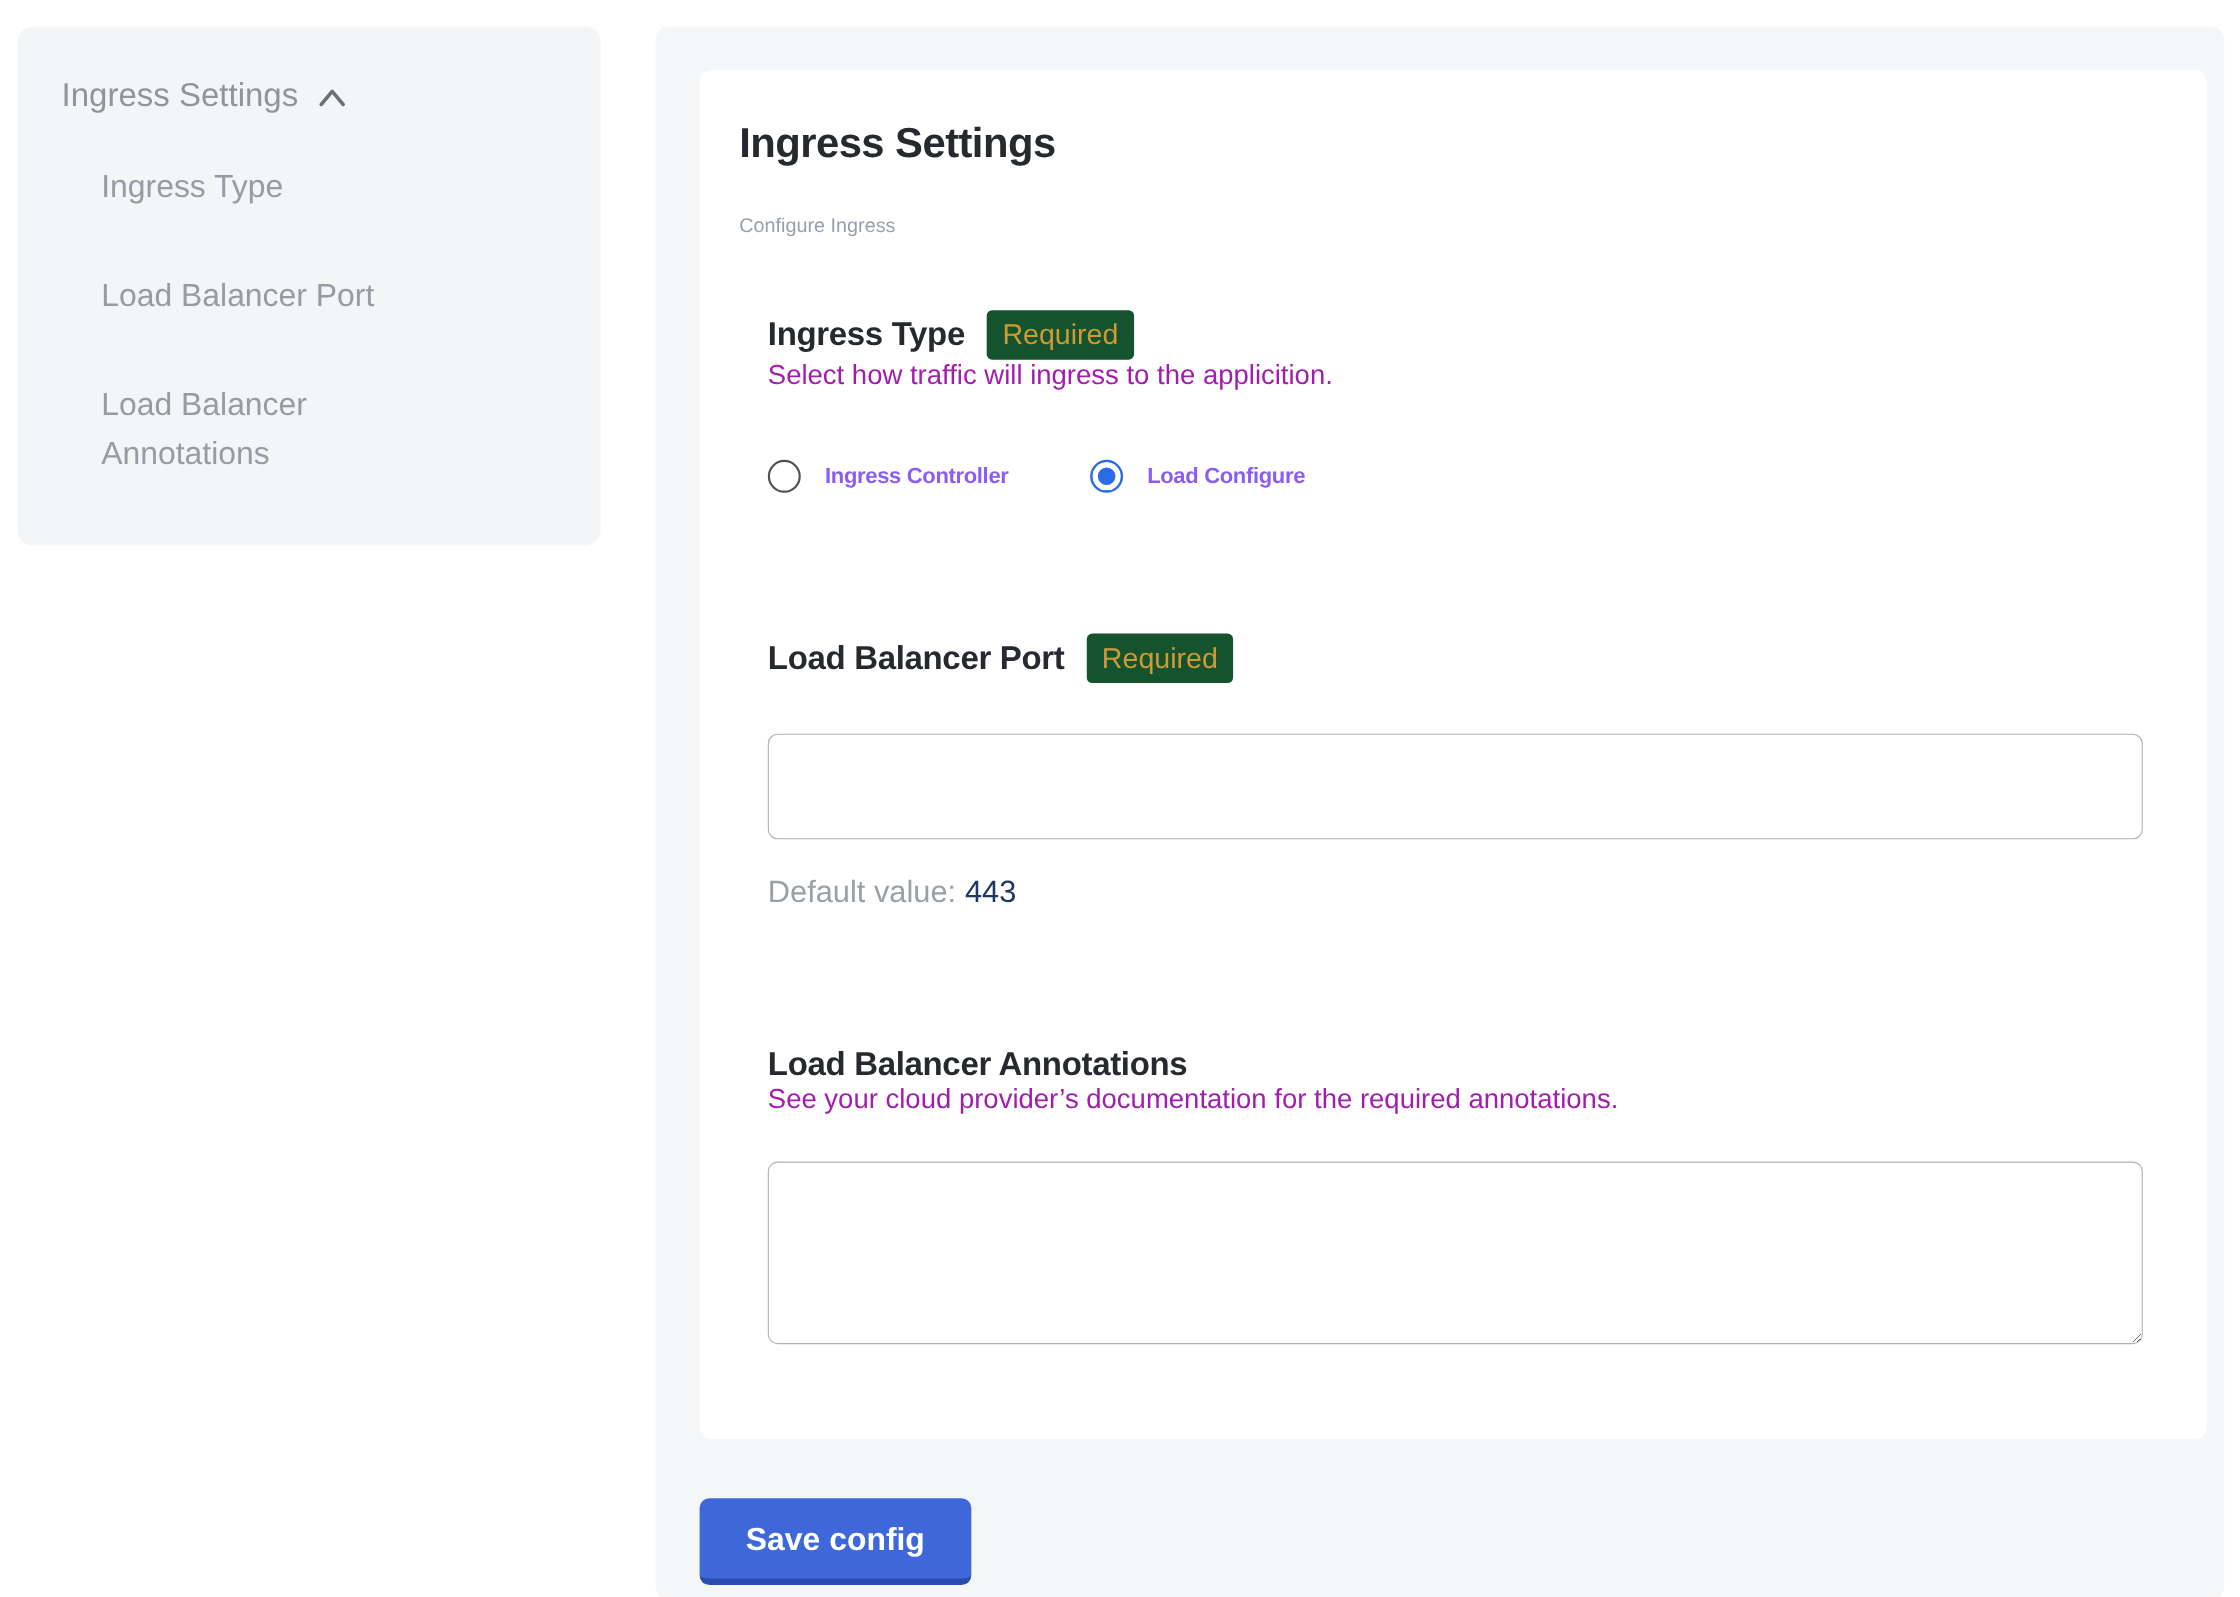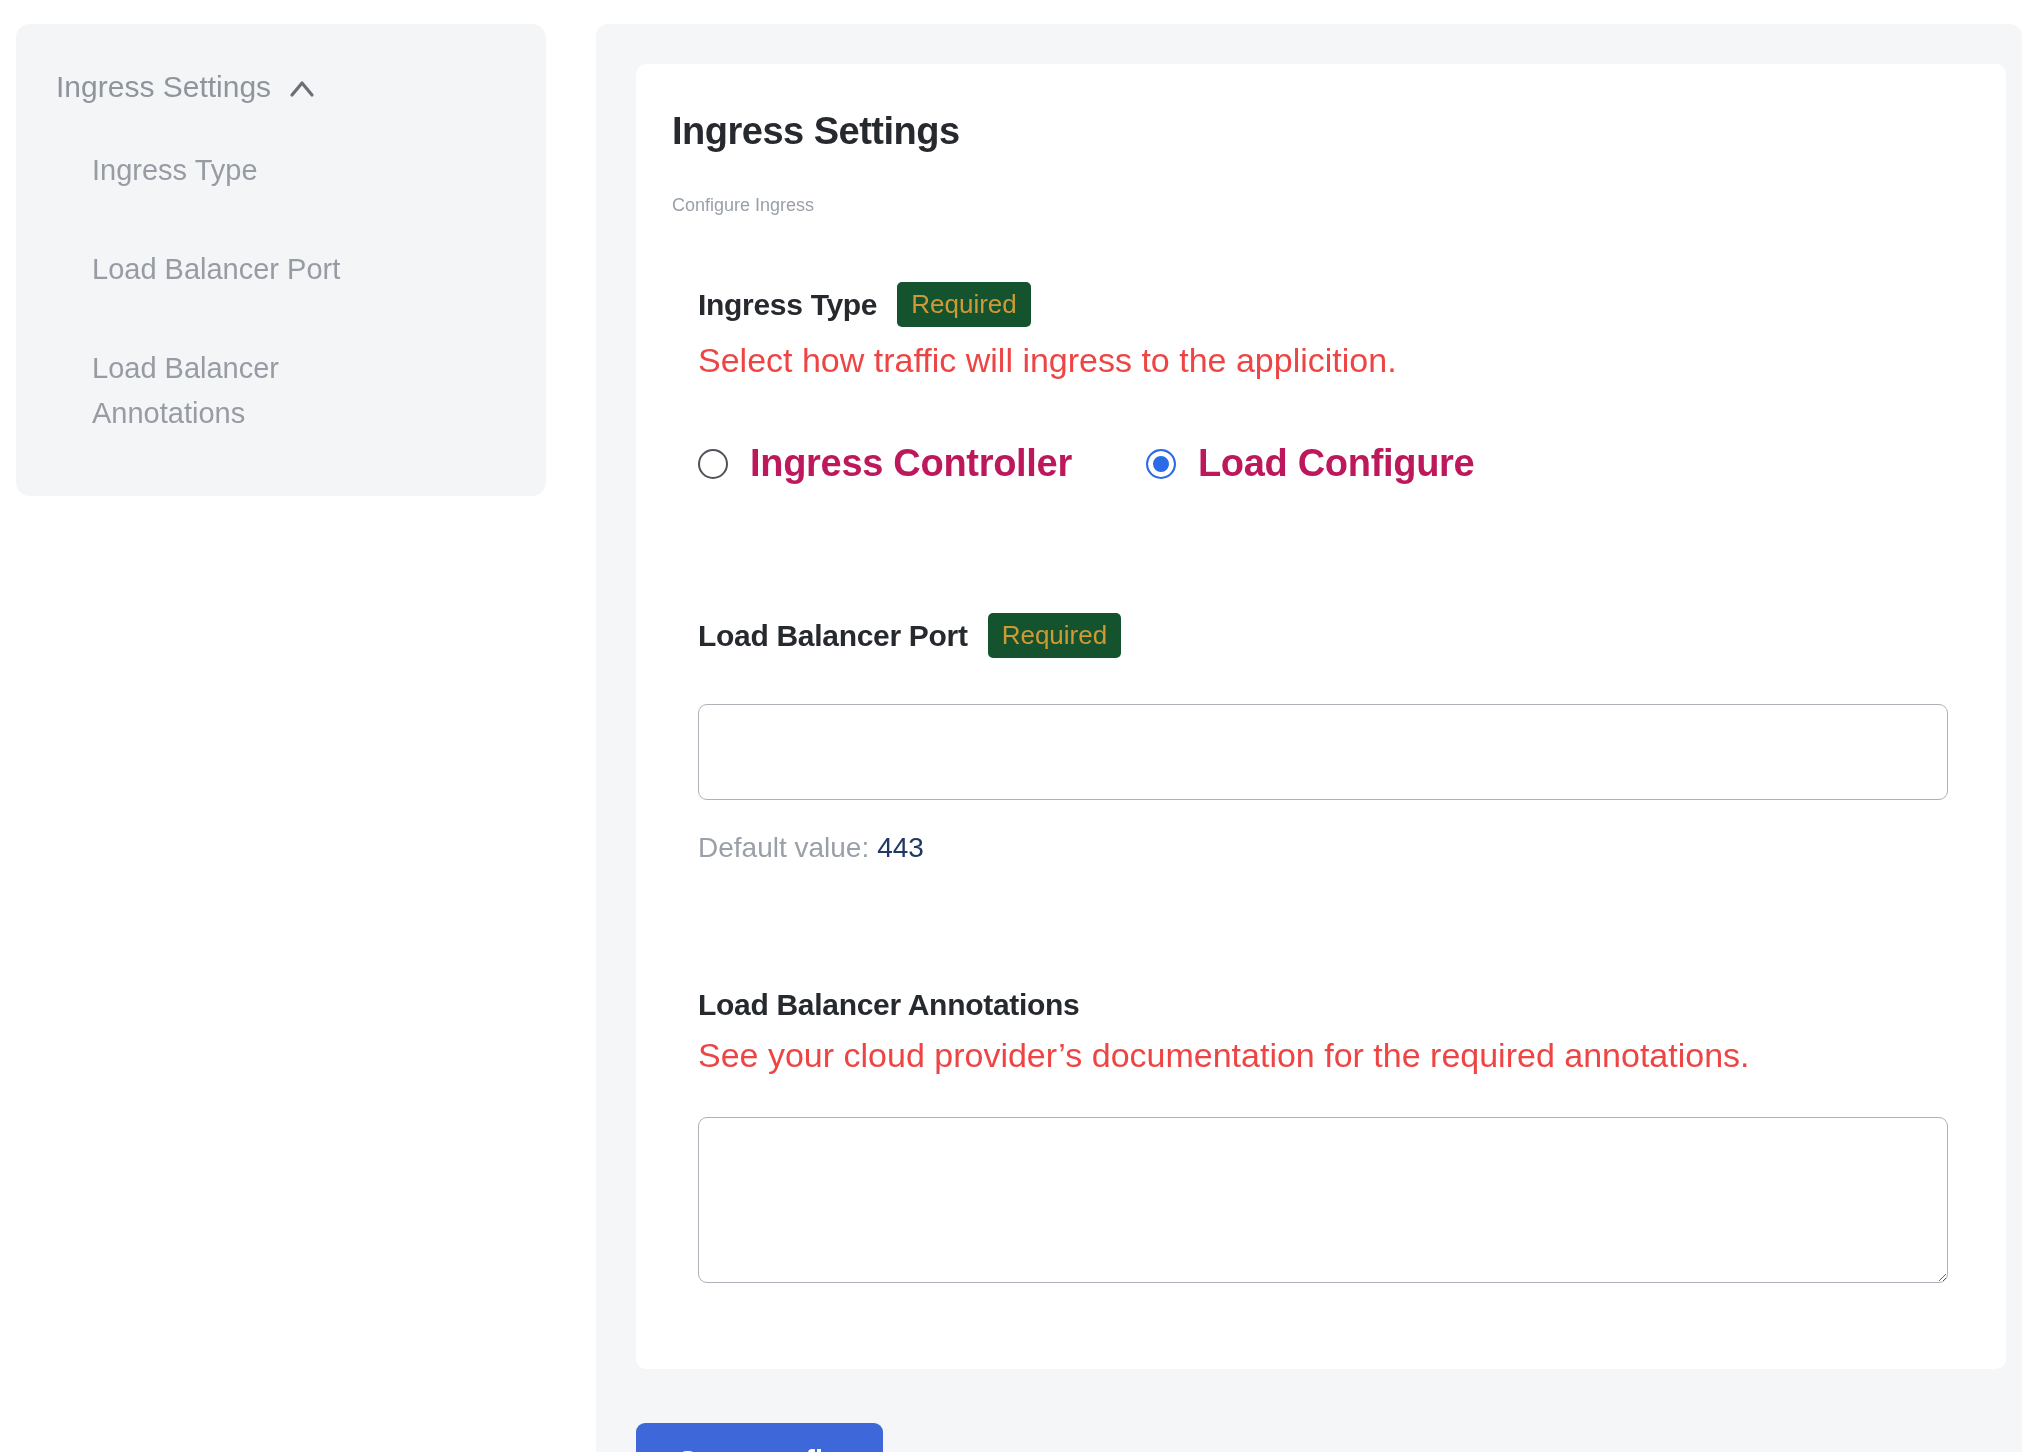--- a/index.html
+++ b/index.html
@@ -84,23 +84,22 @@
     letter-spacing: -0.3px;
   }
   .badge-required {
     background: #14532d;
     color: #cf9a35;
     font-size: 26px;
     padding: 7px 14px;
     border-radius: 5px;
   }
   .field-desc {
-    margin-top: 14px;
-    font-size: 34px;
-    color: #ef4444;
+    font-size: 25px;
+    color: #a21caf;
   }
 
   .section-ingress-type { margin-top: 66px; }
   .radio-row {
     margin-top: 62px;
     display: flex;
     align-items: center;
     gap: 74px;
   }
   .radio-option {
@@ -119,23 +118,23 @@
     background: #ffffff;
     cursor: pointer;
     flex-shrink: 0;
   }
   .radio-option input[type="radio"]:checked {
     border-color: #2b6be8;
     background: #2b6be8;
     box-shadow: inset 0 0 0 5px #ffffff;
   }
   .radio-label {
-    font-size: 38px;
-    font-weight: bold;
-    color: #be185d;
+    font-size: 20px;
+    font-weight: bold;
+    color: #8b5cf6;
     letter-spacing: -0.3px;
     text-align: center;
   }
 
   .section-lb-port { margin-top: 128px; }
   .text-input {
     display: block;
     margin-top: 46px;
     width: 1250px;
     height: 96px;

